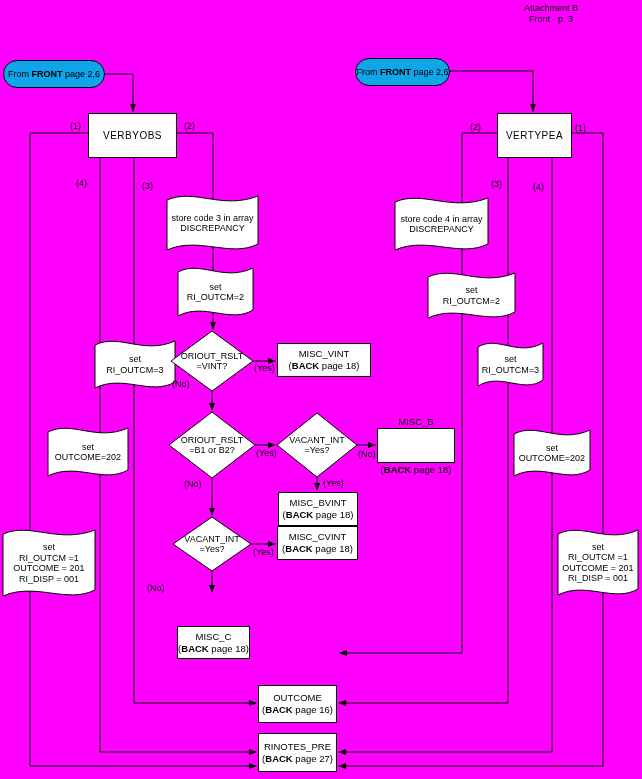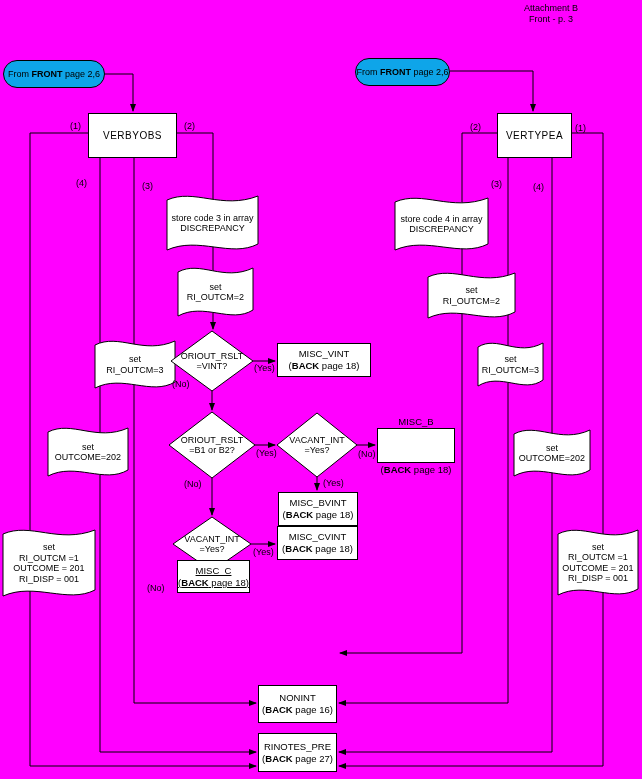--- a/index.html
+++ b/index.html
@@ -100,28 +100,28 @@
   <div class="box" style="left:278px;top:492px;width:80px;height:34px;">
     <div class="nm">MISC_BVINT</div>
     <div class="l2"><span>(</span><b>BACK</b><span> page 18)</span></div>
   </div>
 
   <div class="box" style="left:277px;top:526px;width:81px;height:34px;">
     <div class="nm">MISC_CVINT</div>
     <div class="l2"><span>(</span><b>BACK</b><span> page 18)</span></div>
   </div>
 
-  <div class="box" style="left:177px;top:560px;width:73px;height:33px;text-decoration:underline;">
+  <div class="box" style="left:177px;top:626px;width:73px;height:33px;">
     <div class="nm">MISC_C</div>
     <div class="l2"><span>(</span><b>BACK</b><span> page 18)</span></div>
   </div>
 
 
   <div class="box" style="left:258px;top:685px;width:79px;height:38px;">
-    <div class="nm">NONINT</div>
+    <div class="nm">OUTCOME</div>
     <div class="l2"><span>(</span><b>BACK</b><span> page 16)</span></div>
   </div>
 
   <div class="box" style="left:258px;top:733px;width:79px;height:39px;">
     <div class="nm">RINOTES_PRE</div>
     <div class="l2"><span>(</span><b>BACK</b><span> page 27)</span></div>
   </div>
 
   <div class="ov" style="left:167px;top:198px;width:91px;height:50px;">
     <div>store code 3 in array</div>

